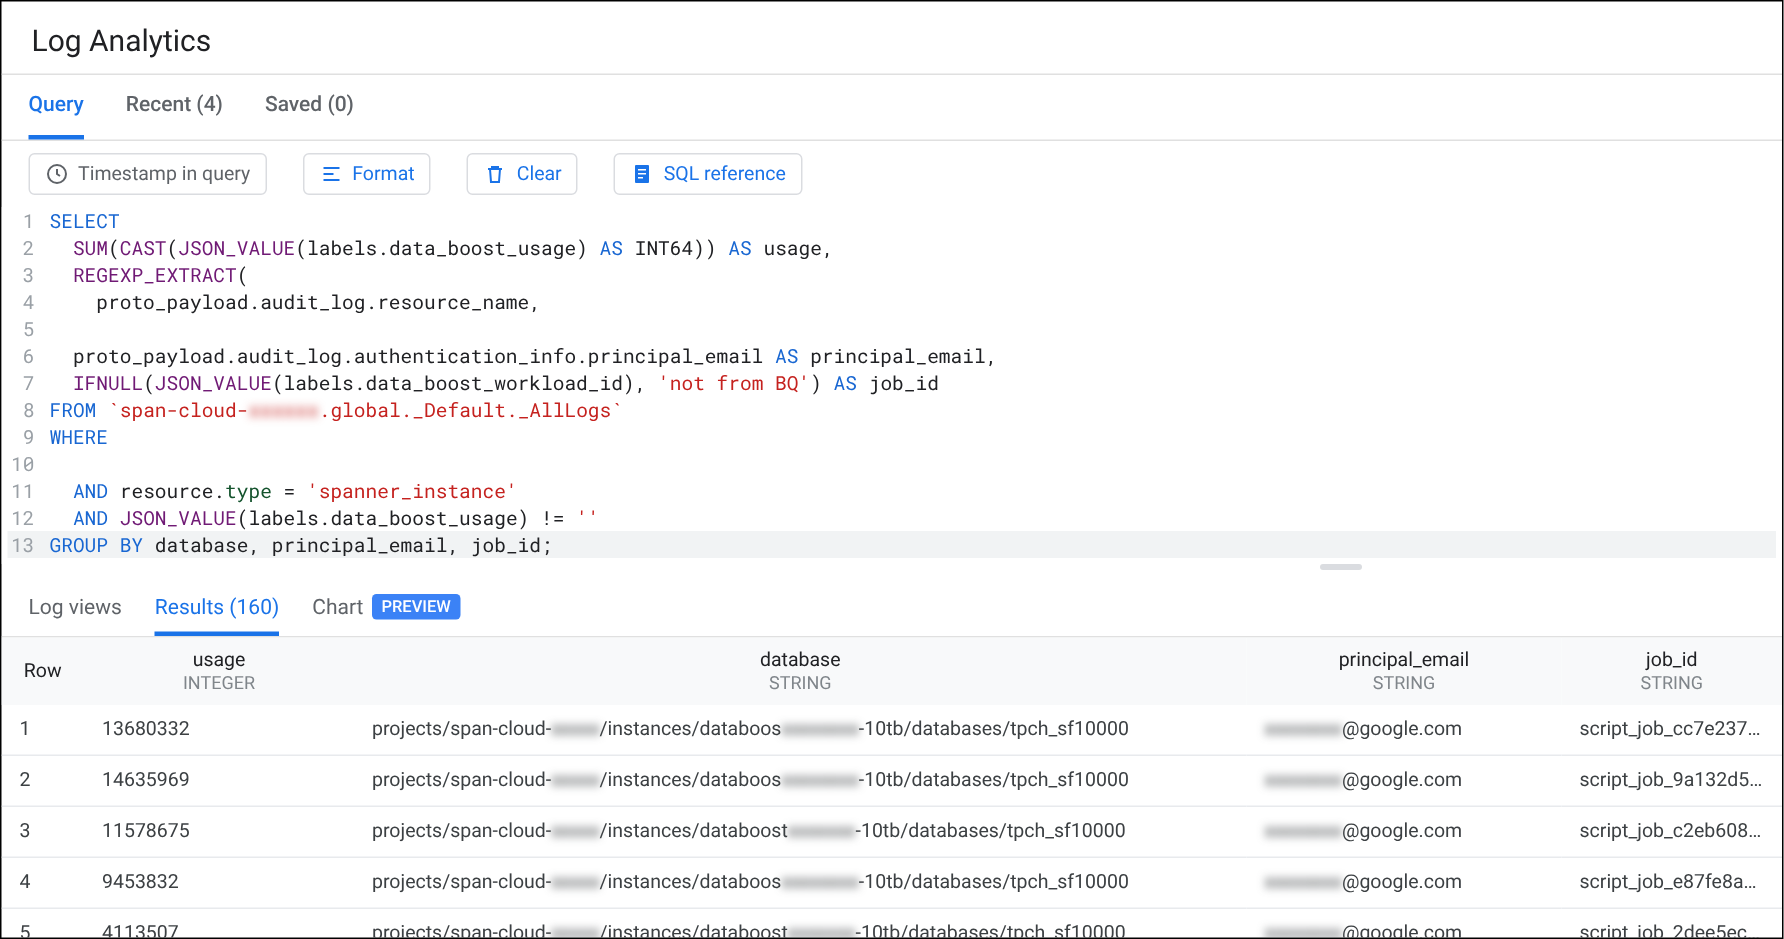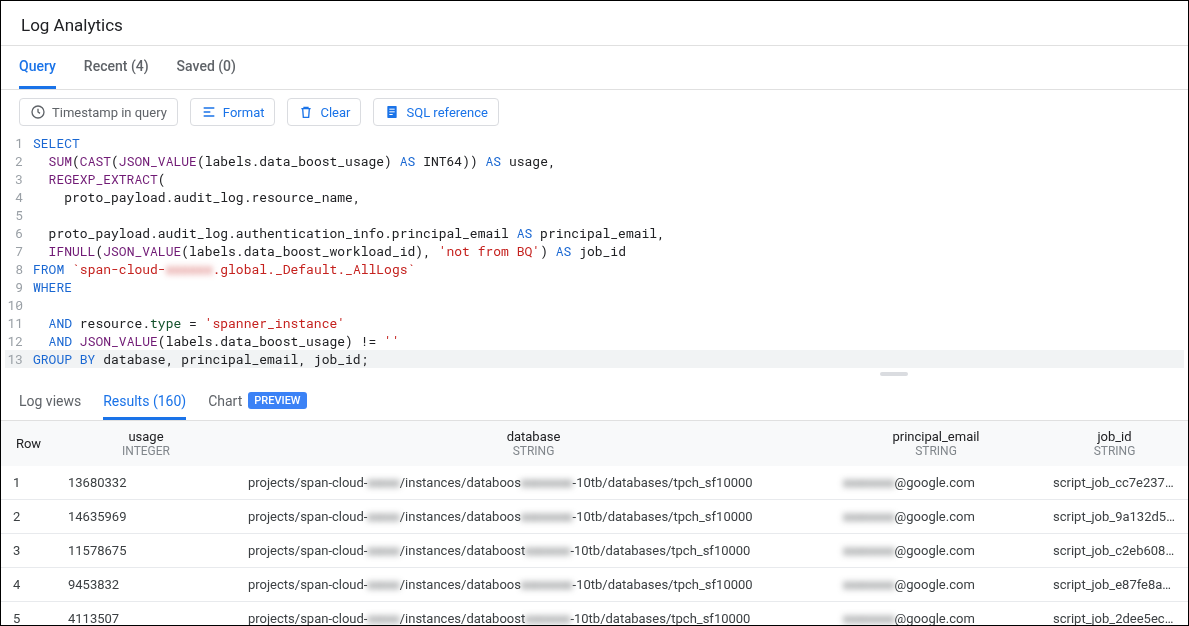--- a/index.html
+++ b/index.html
@@ -1,22 +1,22 @@
 <!DOCTYPE html>
 <html><head>
 <meta charset="utf-8">
 <style>
 * { box-sizing: border-box; margin: 0; padding: 0; }
 body { font-family: 'Google Sans', Roboto, Arial, sans-serif; font-size: 13px; color: #202124; background: #fff; width: 1189px; height: 626px; border: 1px solid #000; overflow: hidden; }
 .header { padding: 14px 20px 10px; border-bottom: 1px solid #e0e0e0; }
-.title { font-size: 17px; font-weight: 400; color: #202124; }
+.title { font-size: 20px; font-weight: 400; color: #202124; }
 .tabs { display: flex; gap: 28px; padding: 0 18px; border-bottom: 1px solid #e0e0e0; }
 .tab { padding: 12px 0; font-size: 14px; font-weight: 500; color: #5f6368; cursor: pointer; border-bottom: 3px solid transparent; }
 .tab.active { color: #1a73e8; border-bottom-color: #1a73e8; }
-.toolbar { display: flex; gap: 12px; padding: 8px 18px; align-items: center; }
+.toolbar { display: flex; gap: 24px; padding: 8px 18px; align-items: center; }
 .btn { display: inline-flex; align-items: center; gap: 6px; padding: 5px 10px; border: 1px solid #dadce0; border-radius: 4px; background: #fff; font-size: 13px; color: #1a73e8; cursor: pointer; font-family: inherit; }
 .btn.muted { color: #5f6368; }
 .icon { display: inline-flex; width: 16px; height: 16px; align-items: center; justify-content: center; }
 .editor { background: #fff; font-family: 'Roboto Mono', Menlo, monospace; font-size: 13px; line-height: 18px; padding: 0 4px 4px; }
 .line { display: flex; }
 .gutter { width: 28px; text-align: right; color: #9aa0a6; padding-right: 10px; user-select: none; flex-shrink: 0; }
 .line.hl { background: #f1f3f4; }
 .code { white-space: pre; }
 .kw { color: #1967d2; }
 .fn { color: #701a75; }

